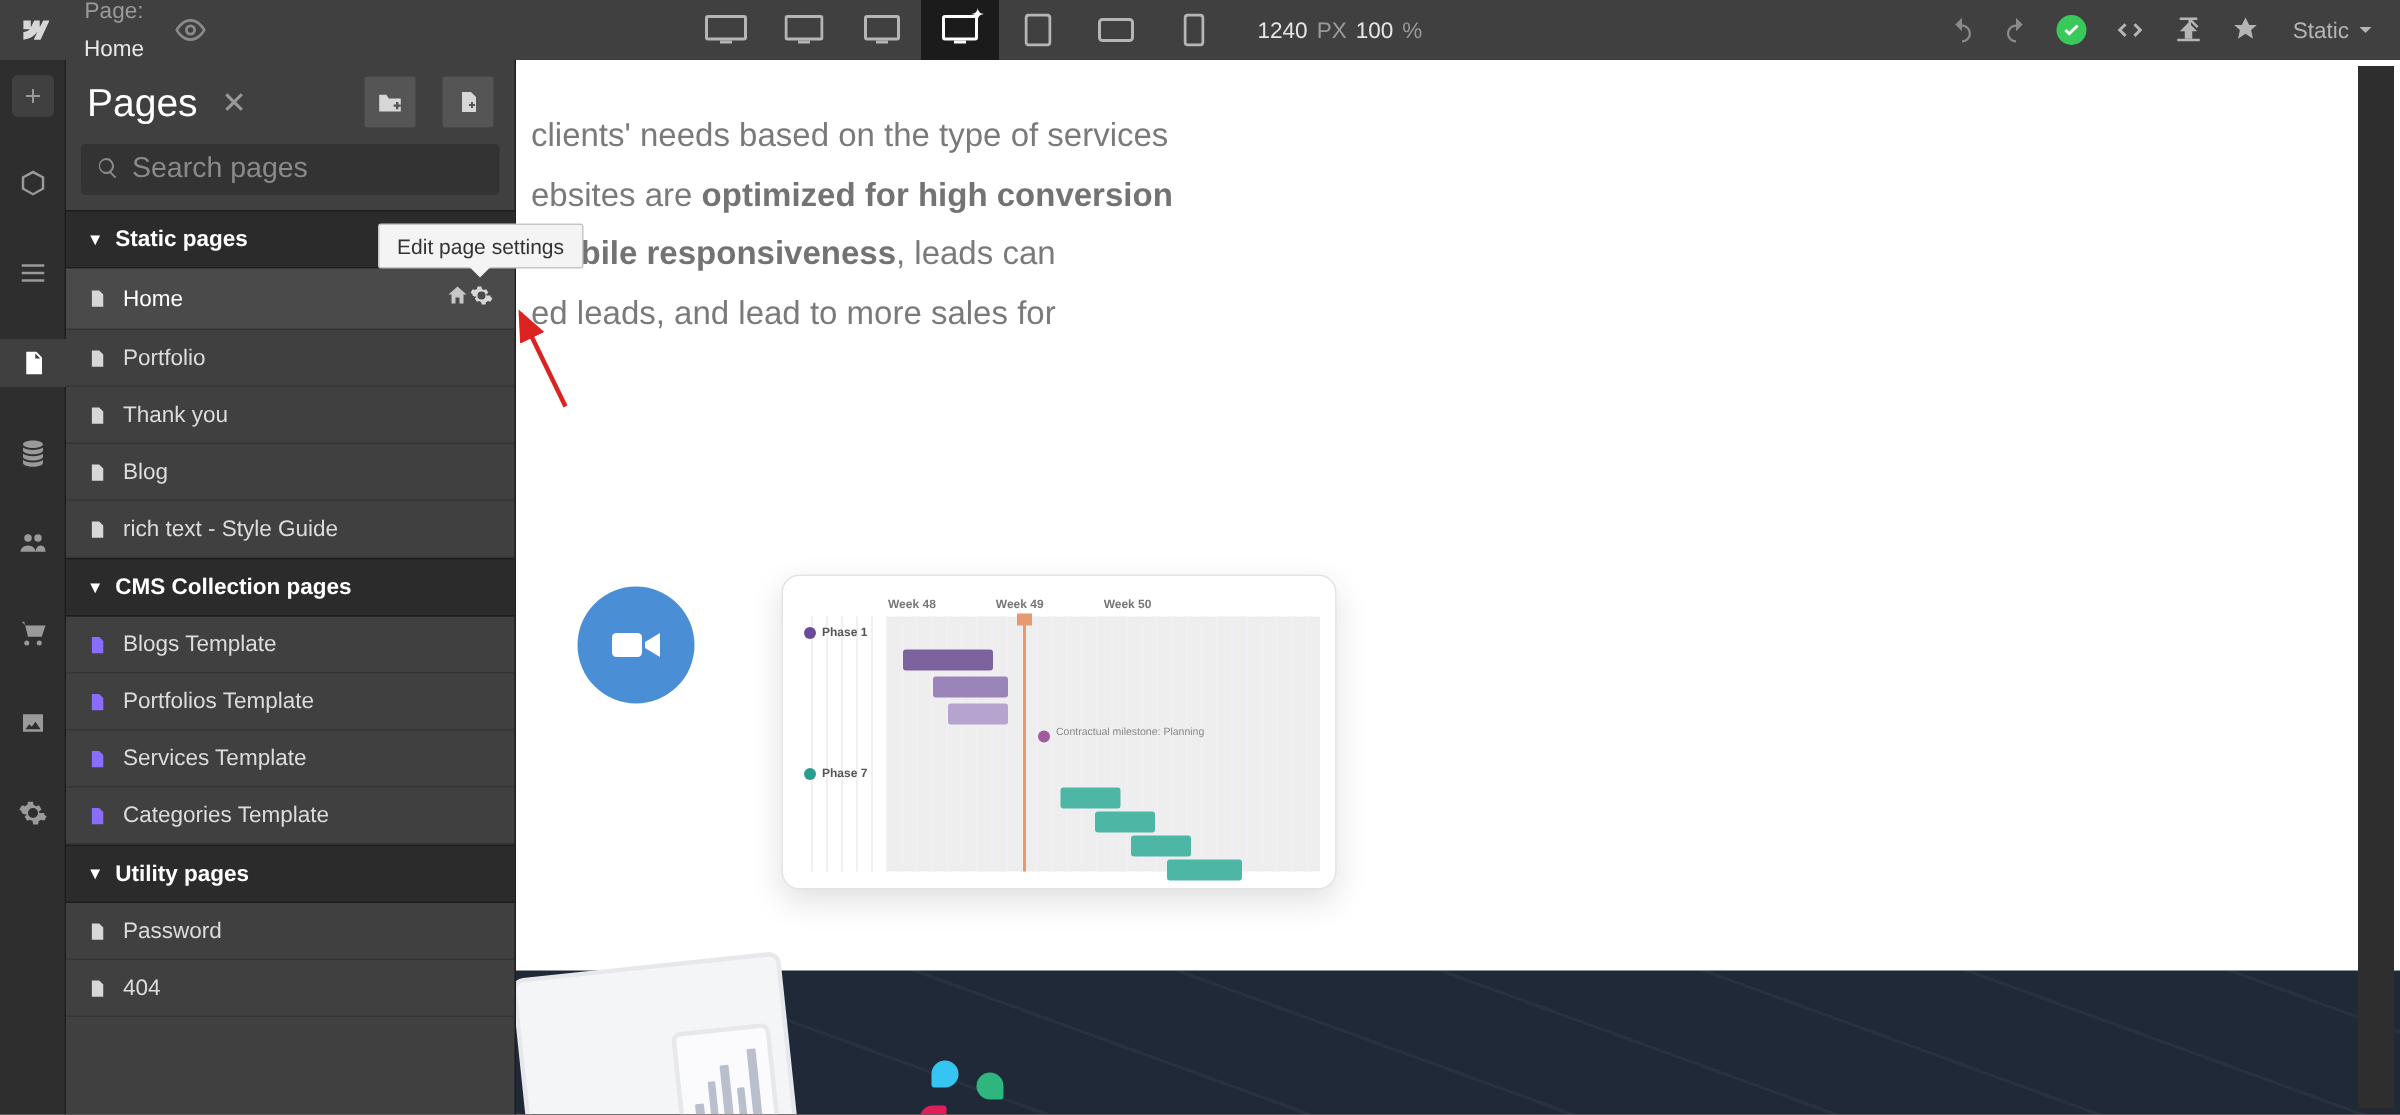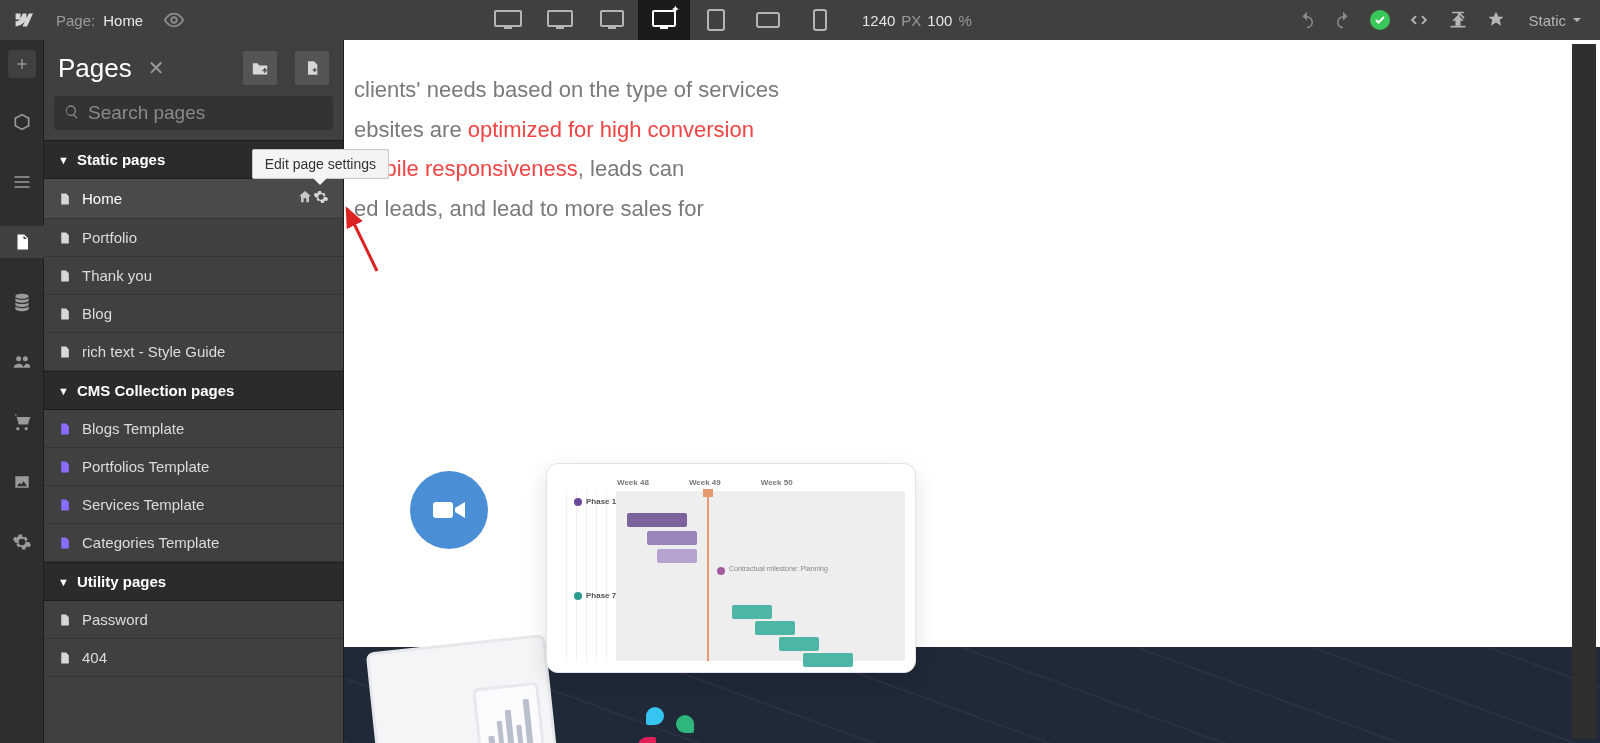--- a/index.html
+++ b/index.html
@@ -3,21 +3,21 @@
 <meta charset="utf-8">
 <style>
 * { box-sizing: border-box; margin: 0; padding: 0; font-family: Arial, Helvetica, sans-serif; }
 html, body { width: 1600px; height: 743px; overflow: hidden; background: #2e2e2e; }
 .app { display: flex; flex-direction: column; width: 100%; height: 100%; }
 
 
 .topbar { height: 40px; background: #404040; display: flex; align-items: center; color: #d7d7d7; font-size: 15px; }
 .topbar .brand { width: 44px; display: flex; align-items: center; justify-content: center; }
 .topbar .brand svg { fill: #d7d7d7; }
-.topbar .page-block { display: flex; align-items: center; gap: 8px; padding: 0 12px; }
+.topbar .page-block { display: flex; align-items: center; gap: 8px; padding: 0 12px; flex-direction: column; }
 .topbar .page-block .lbl { color: #9a9a9a; }
 .topbar .page-block .nm { color: #e8e8e8; }
 .topbar .preview { margin-left: 8px; display:flex; align-items:center; }
 .topbar .preview svg { stroke: #8a8a8a; }
 .topbar .spacer { flex: 1; }
 .breakpoints { display: flex; align-items: center; height: 100%; }
 .bp { width: 52px; height: 100%; display: flex; align-items: center; justify-content: center; cursor: pointer; }
 .bp.active { background: #1b1b1b; position: relative; }
 .bp.active::after{ content:''; position:absolute; top:4px; right:8px; width:8px; height:8px; color:#fff;}
 .bp svg { fill:#b5b5b5; }
@@ -63,38 +63,38 @@
 .static-icon svg{ fill:#d7d7d7;}
 .cms-icon svg{ fill:#8a6cff;}
 
 .tooltip{ position:absolute; top:-40px; right:-60px; background:#f4f4f4; color:#333; font-size:14px; padding:6px 12px; border-radius:2px; border:1px solid #c7c7c7; white-space:nowrap; z-index:50;}
 .tooltip::after{ content:''; position:absolute; bottom:-7px; left:60px; border:7px solid transparent; border-top-color:#f4f4f4; border-bottom:none;}
 
 
 .canvas-wrap{ flex:1; background:#2e2e2e; position:relative; overflow:hidden;}
 .canvas{ position:absolute; left:0; top:0; right:0; height:100%; background:#fff; }
 .site-top{ padding:30px 30px 0 10px; color:#7a7a7a; font-size:22px; line-height:1.8; font-family: 'Helvetica Neue', Arial; font-weight:300;}
-.site-top strong{ color:#ef4444; font-weight:400;}
+.site-top strong{ color:#737373; font-weight:700;}
 .dark-section{ position:absolute; bottom:0; left:0; right:0; height:96px; background:#1f2937; }
 .dark-section::before{ content:''; position:absolute; inset:0; background:
   repeating-linear-gradient(20deg, rgba(255,255,255,0.04) 0 2px, transparent 2px 60px);
 }
-.illus{ position:absolute; left:28px; bottom:0; width:560px; height:280px; }
+.illus{ position:absolute; left:3px; bottom:0; width:560px; height:360px; }
 .zoom-circle{ position:absolute; left:38px; top:8px; width:78px; height:78px; background:#4a8fd6; border-radius:50%; display:flex; align-items:center; justify-content:center;}
 .laptop{ position:absolute; left:0; bottom:-30px; width:180px; height:130px; background:#f4f5f7; border-radius:8px; border:3px solid #e6e8ec; transform:rotate(-6deg);}
 .chartbox{ position:absolute; left:104px; bottom:-18px; width:66px; height:76px; background:#fbfbfd; border:3px solid #e6e8ec; border-radius:6px; transform:rotate(-6deg); display:flex; align-items:flex-end; justify-content:center; gap:4px; padding:8px;}
 .chartbox span{ width:6px; background:#b9bfcc; border-radius:1px;}
 .gantt{ position:absolute; left:174px; top:0; width:370px; height:210px; background:#fff; border:1px solid #e3e3e7; border-radius:12px; box-shadow:0 8px 22px rgba(0,0,0,0.12); padding:14px 10px; font-size:8px; color:#777;}
 .gantt .hdr{ display:flex; font-weight:700; font-size:8px; gap:40px; padding-left:60px;}
 .gantt .grid{ position:relative; height:170px; margin-top:4px; background:
   repeating-linear-gradient(90deg, transparent 0 9px, #f3eef6 9px 10px),
   linear-gradient(90deg, transparent 59px, #eee 59px 60px);
 }
 .gbar{ position:absolute; height:14px; border-radius:2px;}
-.gphase{ position:absolute; left:4px; font-size:8px; font-weight:700; color:#555; display:flex; align-items:center; gap:4px;margin-left:13px;}
+.gphase{ position:absolute; left:4px; font-size:8px; font-weight:700; color:#555; display:flex; align-items:center; gap:4px;}
 .gphase .dot{ width:8px; height:8px; border-radius:50%;}
 .slack{ position:absolute; left:266px; bottom:-20px; width:56px; height:56px;}
 .slack .p{ position:absolute; width:18px; height:18px; border-radius:5px;}
 
 .arrow{ position:absolute; left:343px; top:205px; z-index:60;}
 .arrow svg{ overflow:visible;}
 
 .sb{ position:absolute; right:4px; top:4px; bottom:4px; width:24px; background:#2e2e2e; }
 </style>
 </head>

